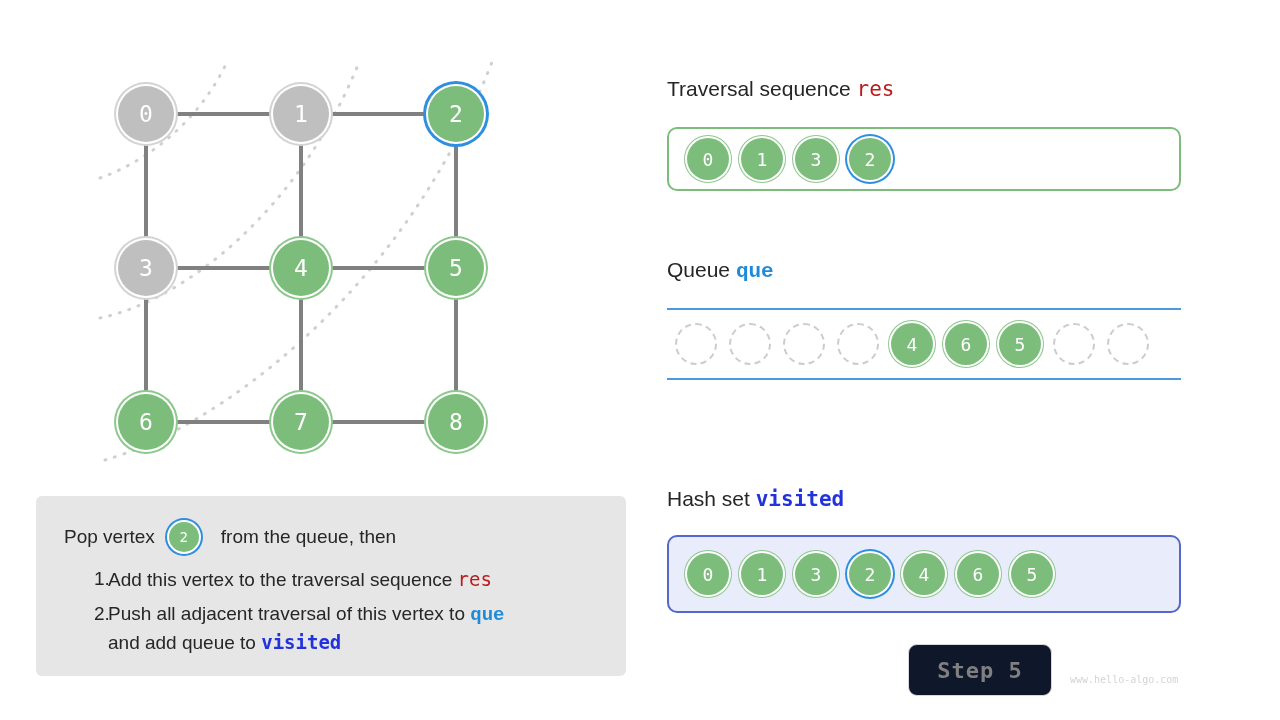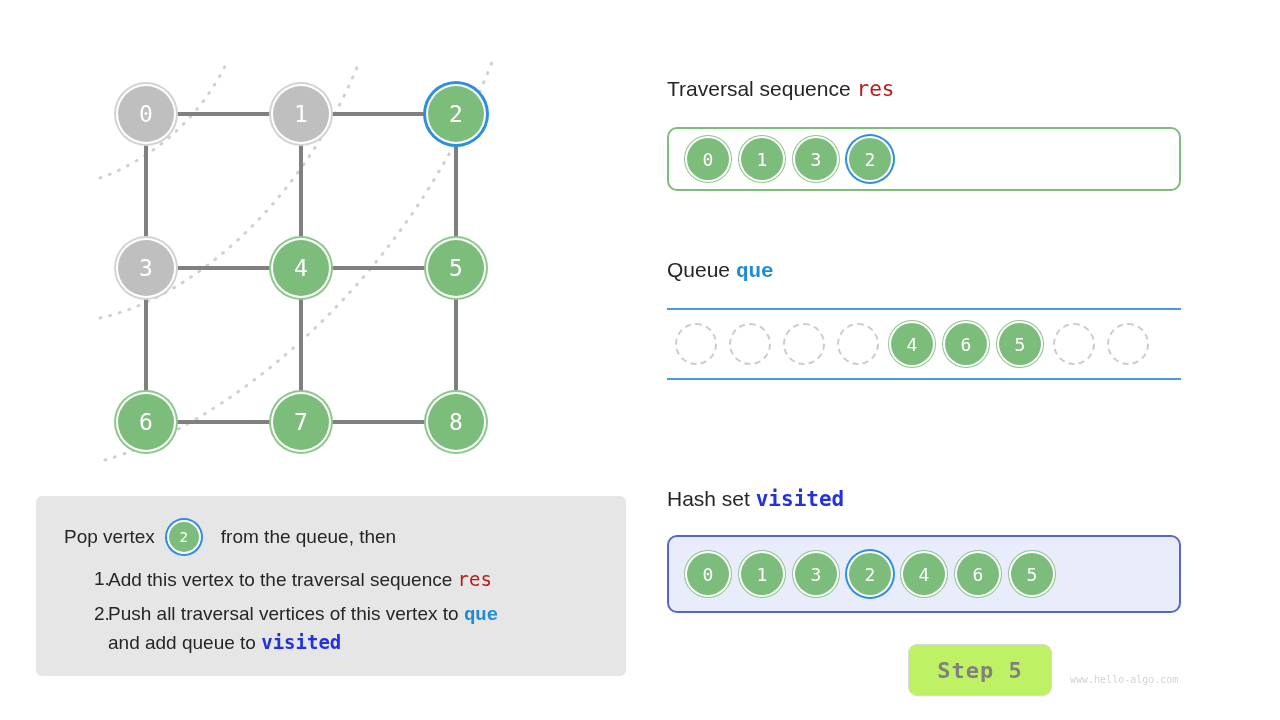--- a/index.html
+++ b/index.html
@@ -115,21 +115,21 @@
     border: 2px solid #5566cc; border-radius: 10px;
     background: #e8ecfb;
     display: flex; align-items: center; padding-left: 18px; gap: 12px;
   }
 
   
   #step-badge {
     position: absolute; left: 242px; top: 644px;
     width: 144px; height: 52px;
     border: 1px solid #d9d9d9; border-radius: 9px;
-    background: #bef264;
+    background: #0f172a;
     display: flex; align-items: center; justify-content: center;
     font-family: "DejaVu Sans Mono", monospace;
     font-weight: bold; font-size: 22px; color: #808080;
     letter-spacing: 1px;
   }
   #watermark {
     position: absolute; left: 404px; top: 674px;
     font-family: "DejaVu Sans Mono", monospace;
     font-size: 10px; color: #d4d4d4;
   }
@@ -178,21 +178,21 @@
     <div class="cap-line1">
       <span>Pop vertex</span>
       <span class="cap-chip">2</span>
       <span>from the queue, then</span>
     </div>
     <ol class="cap-list">
       <li>
         <span>Add this vertex to the traversal sequence </span><span class="mono-green">res</span>
       </li>
       <li>
-        <span>Push all traversal vertices of this vertex to </span><span class="mono-lblue">que</span><br>
+        <span>Push all adjacent traversal of this vertex to </span><span class="mono-lblue">que</span><br>
         <span>and add queue to </span><span class="mono-blue">visited</span>
       </li>
     </ol>
   </div>
 
   <div id="right">
 
     <div class="sec-title" style="left:1px; top:77px;">
       <span>Traversal sequence </span><span class="mono-green">res</span>
     </div>

